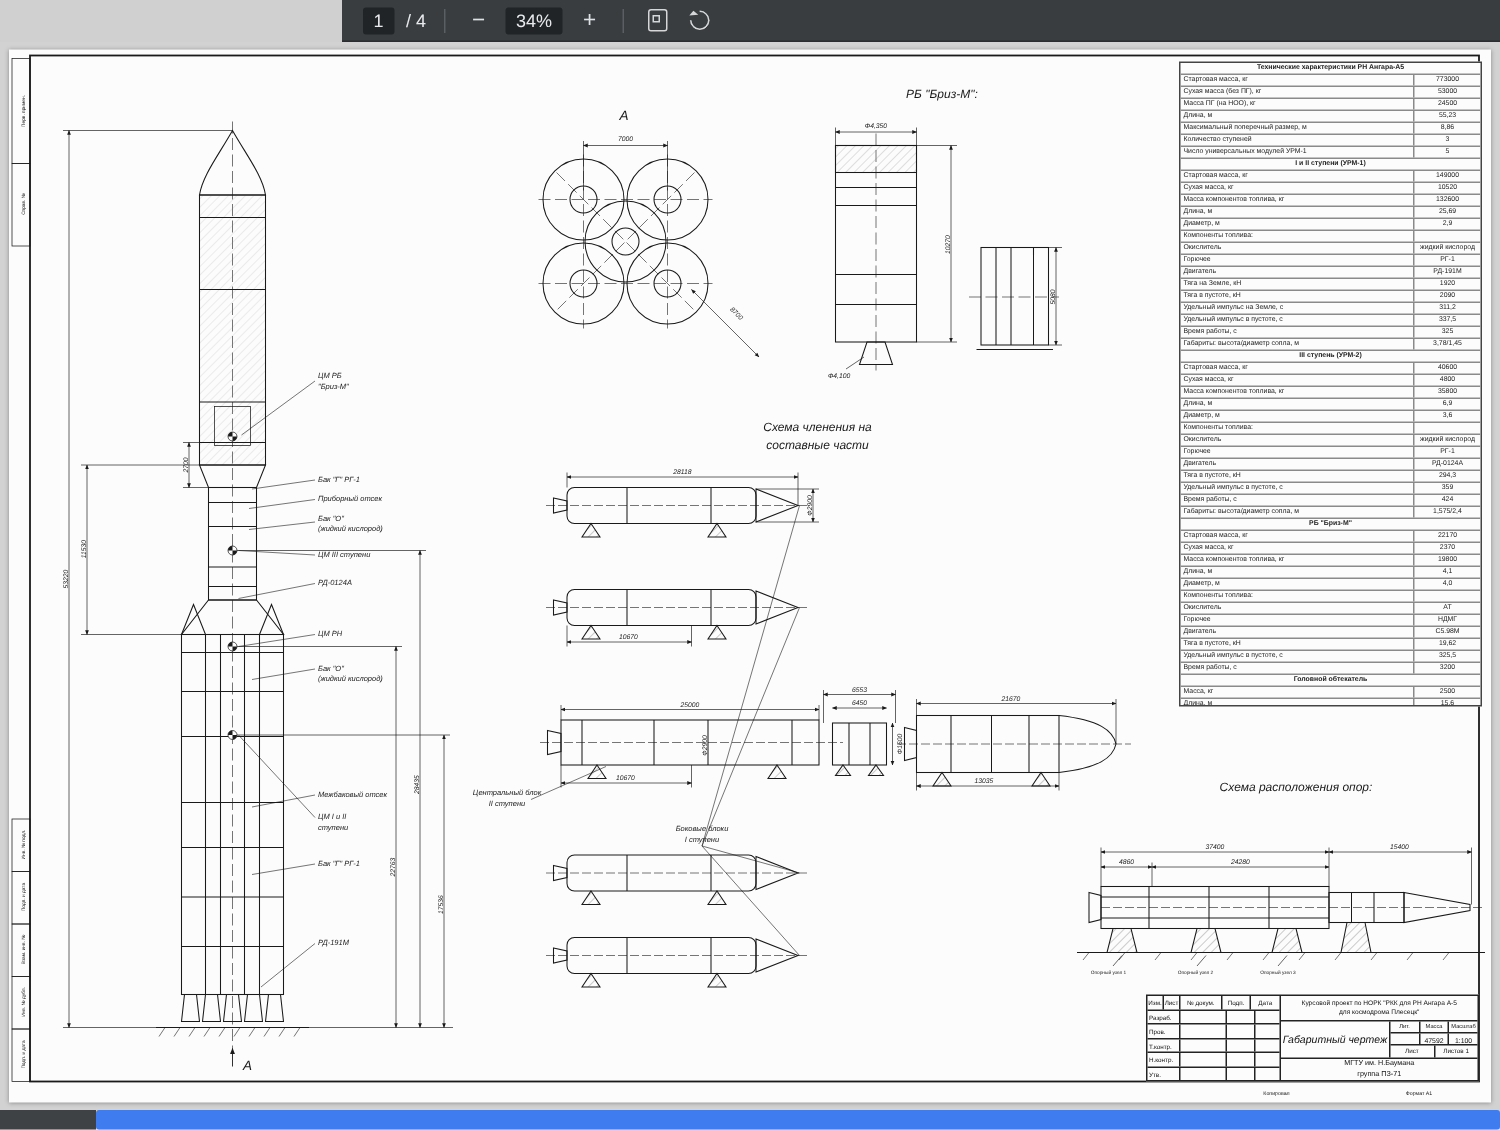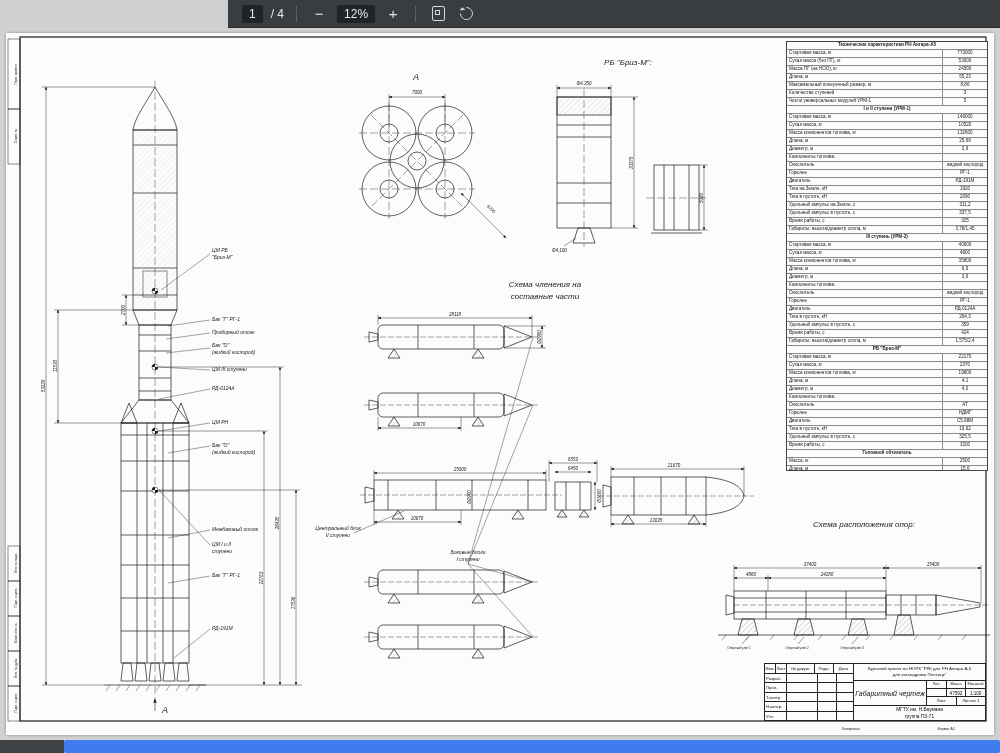--- a/index.html
+++ b/index.html
@@ -85,21 +85,21 @@
 </head>
 <body>
 
 <div class="toolbar">
   <div class="toolbar-spacer"></div>
   <div class="toolbar-main">
     <span class="page-box">1</span>
     <span>/ 4</span>
     <span class="tb-sep"></span>
     <span class="tb-btn">−</span>
-    <span class="zoom-box">12%</span>
+    <span class="zoom-box">34%</span>
     <span class="tb-btn">+</span>
     <span class="tb-sep"></span>
     <span class="tb-btn">
         <span class="icon-fit"></span>
       </span>
     <span class="tb-btn">
         <span class="icon-rot"></span>
       </span>
   </div>
 </div>

